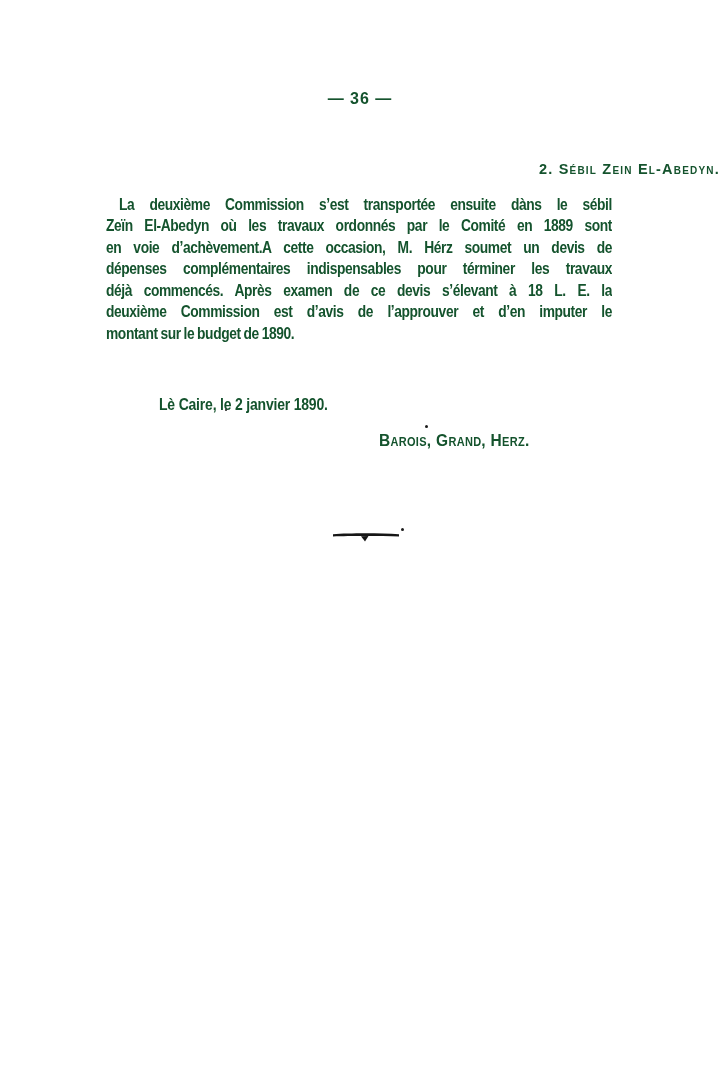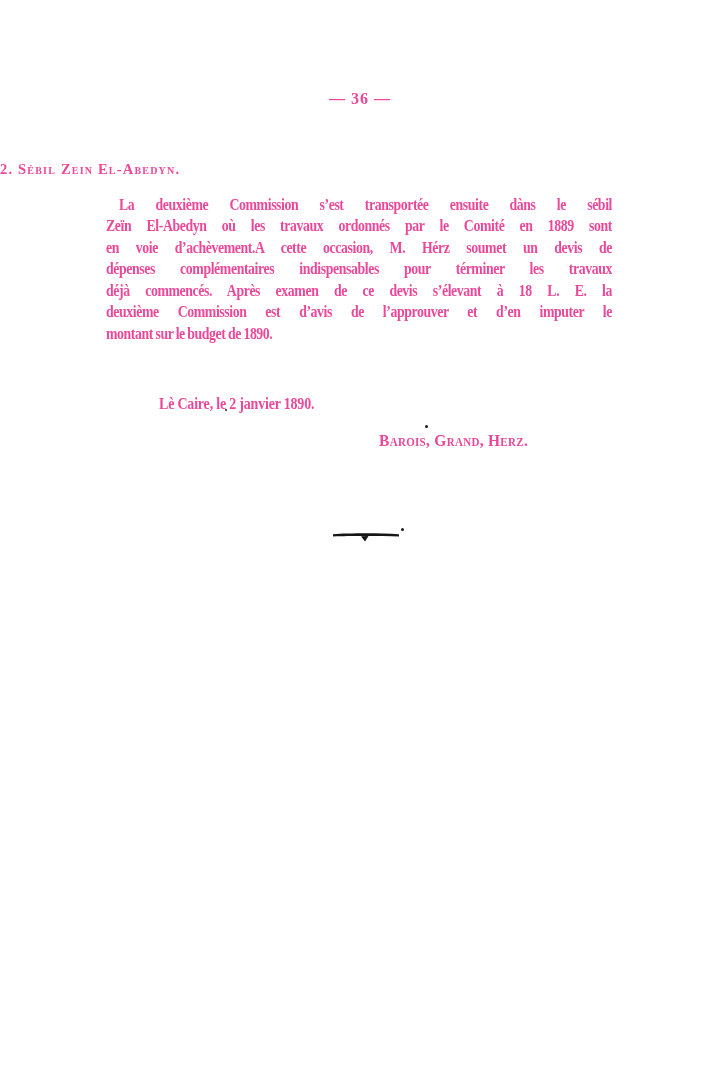--- a/index.html
+++ b/index.html
@@ -5,41 +5,41 @@
   html, body {
     margin: 0;
     padding: 0;
     background: #ffffff;
   }
   .page {
     position: relative;
     width: 720px;
     height: 1082px;
     background: #ffffff;
-    color: #ec4899;
-    font-family: Liberation Serif, serif;
+    color: #14532d;
+    font-family: Liberation Sans, sans-serif;
     font-weight: 700;
     overflow: hidden;
   }
   .page-number {
     position: absolute;
     top: 91px;
     left: 0;
     right: 0;
     text-align: center;
     font-size: 16px;
     letter-spacing: 1px;
     line-height: 16px;
   }
   .heading {
     position: absolute;
     top: 161px;
     left: 0;
     right: 0;
-    text-align: left;
+    text-align: right;
     font-size: 14.5px;
     font-variant: small-caps;
     letter-spacing: 1.2px;
     line-height: 17px;
   }
   .paragraph {
     position: absolute;
     left: 106px;
     top: 194px;
     width: 506px;

